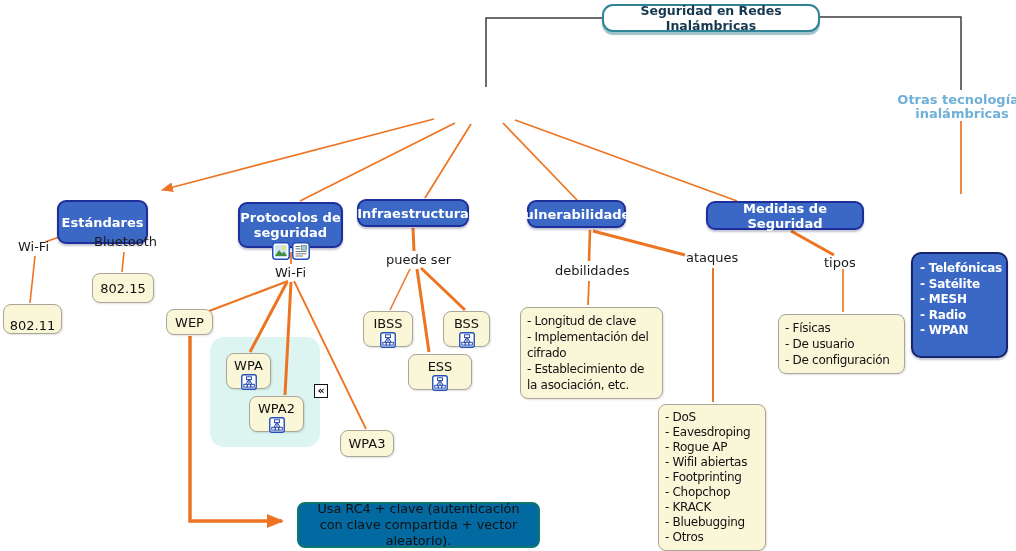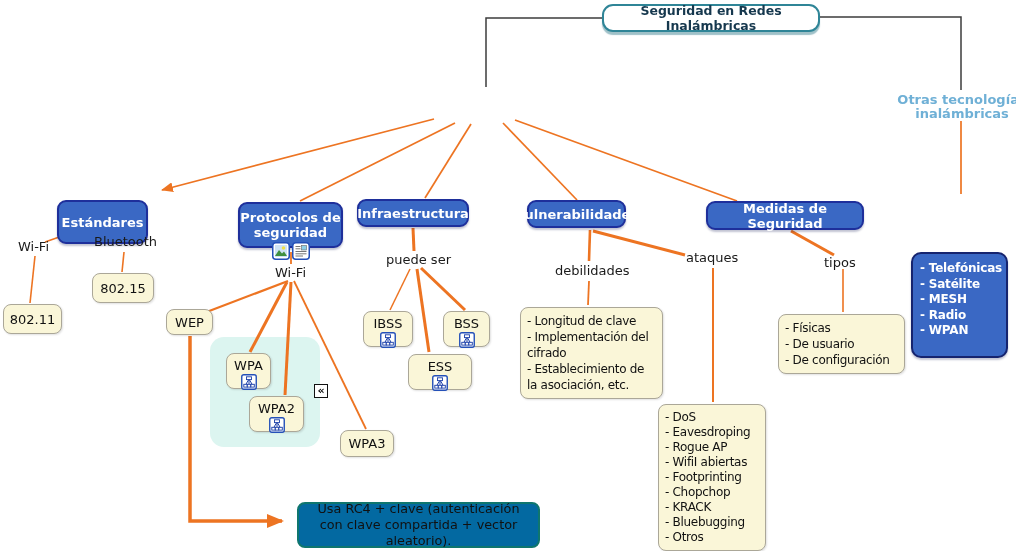--- a/index.html
+++ b/index.html
@@ -175,21 +175,21 @@
 </div>
 
 <div class="abs phrase" style="left:18px;top:239px;">Wi-Fi</div>
 <div class="abs phrase" style="left:94px;top:234px;">Bluetooth</div>
 <div class="abs phrase" style="left:275px;top:265px;">Wi-Fi</div>
 <div class="abs phrase" style="left:386px;top:252px;">puede ser</div>
 <div class="abs phrase" style="left:555px;top:263px;">debilidades</div>
 <div class="abs phrase" style="left:686px;top:250px;">ataques</div>
 <div class="abs phrase" style="left:824px;top:255px;">tipos</div>
 
-<div class="abs ynode plain" style="left:3px;top:304px;width:59px;height:30px;">
+<div class="abs ynode plain" style="left:3px;top:304px;width:59px;height:30px;align-items:flex-end;">
   <span>802.11</span>
 </div>
 <div class="abs ynode plain" style="left:92px;top:273px;width:62px;height:30px;">
   <span>802.15</span>
 </div>
 
 <div class="abs ynode plain" style="left:166px;top:309px;width:47px;height:26px;">
   <span>WEP</span>
 </div>
 

